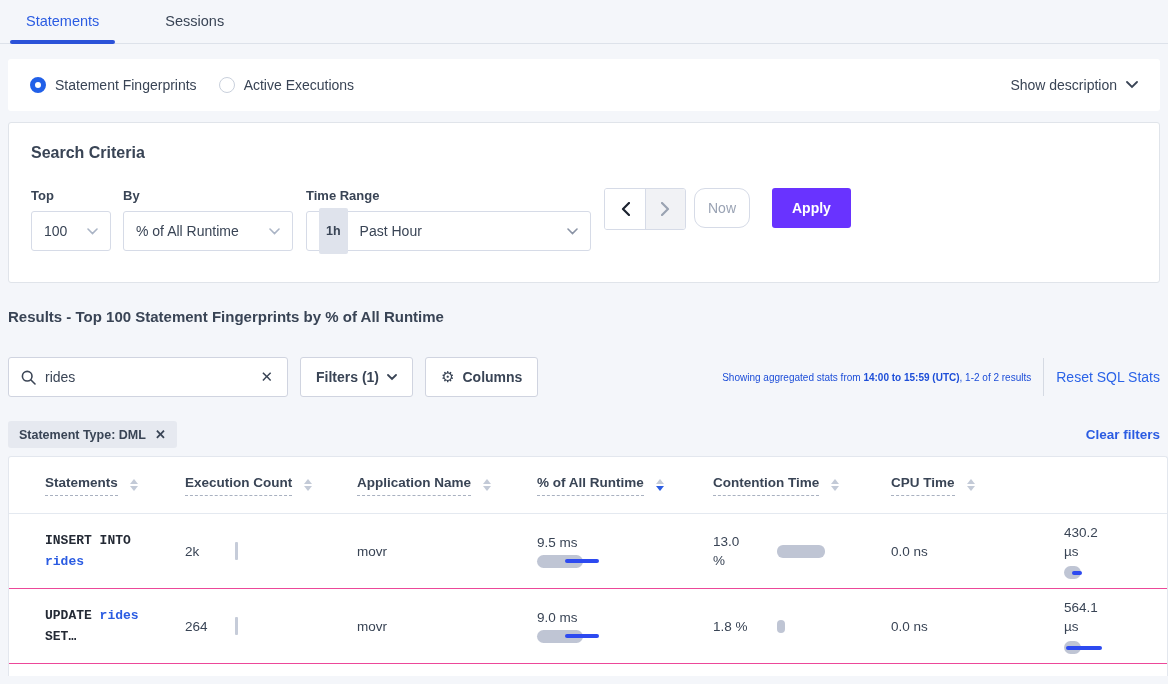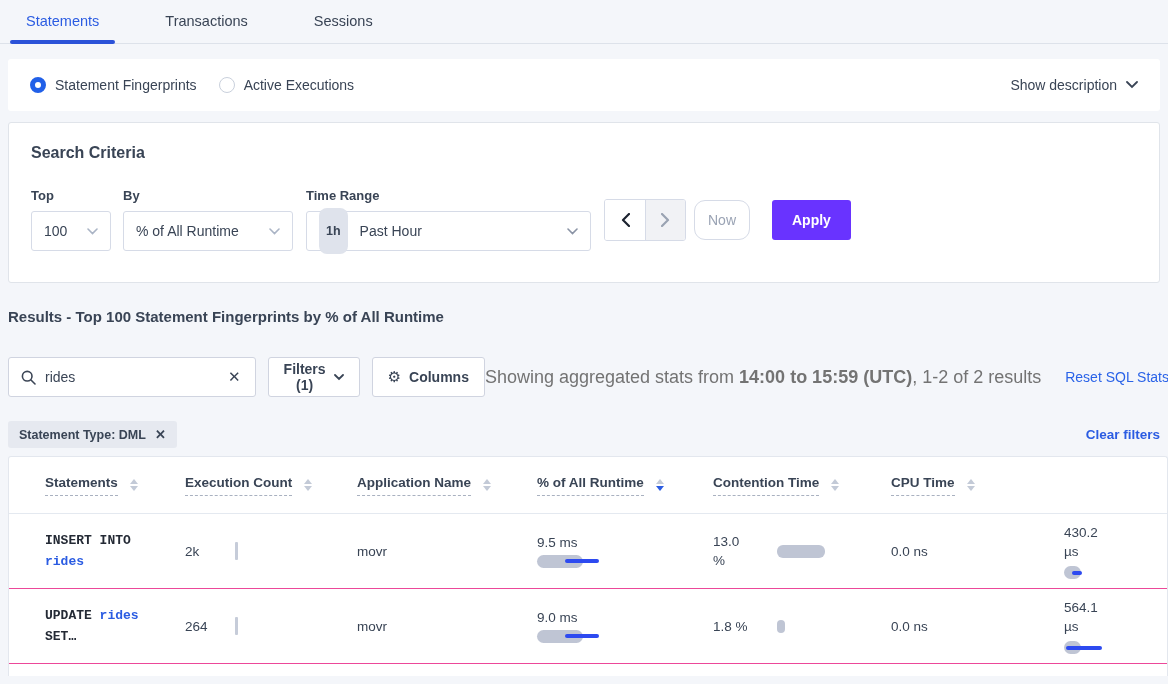--- a/index.html
+++ b/index.html
@@ -19,43 +19,43 @@
   .band { margin:0 8px; background:#fff; }
   .radio-band { margin-top:15px; height:52px; display:flex; align-items:center; padding:0 22px; border-radius:3px; }
   .radio-opt { display:flex; align-items:center; margin-right:22px; cursor:pointer; }
   .radio-dot { width:16px; height:16px; border-radius:50%; background:#fff; margin-right:9px; flex:0 0 auto; }
   .radio-dot.on { border:5px solid #2160e8; }
   .radio-dot.off { border:1.5px solid #c9d0dc; }
   .show-desc { margin-left:auto; display:flex; align-items:center; gap:9px; cursor:pointer; color:#394455; }
   
   .criteria { margin-top:11px; height:161px; border:1px solid #e0e4ea; border-radius:3px; padding:21px 22px; }
   .criteria-title { font-size:16px; font-weight:700; color:#394455; }
-  .criteria-form { display:flex; align-items:center; margin-top:26px; }
+  .criteria-form { display:flex; align-items:flex-start; margin-top:26px; }
   .field-label { font-size:13px; font-weight:700; margin-bottom:8px; color:#394455; }
   .control { height:40px; border:1px solid #d6dbe7; border-radius:3px; background:#fff; display:flex; align-items:center; padding:0 12px; font-size:14px; cursor:pointer; }
   .ctl-top { width:80px; }
   .ctl-by { width:170px; margin-left:12px; }
   .ctl-time { width:285px; margin-left:13px; }
   .ctl-chev { margin-left:auto; display:flex; }
-  .badge-1h { background:#dfe3ec; border-radius:8px; font-size:12.5px; font-weight:700; padding:16px 7px; margin-right:12px; }
+  .badge-1h { background:#dfe3ec; border-radius:2px; font-size:12.5px; font-weight:700; padding:16px 7px; margin-right:12px; }
   .nav-group { display:flex; margin-left:13px; border:1px solid #d6dbe7; border-radius:3px; overflow:hidden; }
   .nav-btn { width:40px; height:40px; display:flex; align-items:center; justify-content:center; background:#fff; cursor:pointer; border:none; }
   .nav-btn.disabled { background:#f1f2f5; cursor:default; }
   .nav-btn + .nav-btn { border-left:1px solid #d6dbe7; }
   .now-btn { margin-left:8px; width:56px; height:40px; border:1px solid #d6dbe7; border-radius:11px; background:#fff; color:#9aa3b4; font-size:14px; cursor:pointer; font-family:inherit; }
   .apply-btn { margin-left:22px; height:40px; padding:0 20px; border:none; border-radius:3px; background:#6933ff; color:#fff; font-weight:700; font-size:14px; cursor:pointer; font-family:inherit; }
   
   .results-heading { margin:24px 8px 0; font-size:15px; font-weight:700; color:#394455; line-height:20px; }
   .controls-row { margin:30px 8px 0; display:flex; align-items:center; }
   .search-box { width:280px; height:40px; border:1px solid #d0d4e0; border-radius:3px; background:#fff; display:flex; align-items:center; padding:0 12px; }
   .search-box input { border:none; outline:none; flex:1; font-size:14px; color:#394455; margin-left:9px; font-family:inherit; background:transparent; }
   .clear-x { color:#394455; font-size:15px; cursor:pointer; padding:0 2px; }
   .btn-outline { height:40px; border:1px solid #d0d4e0; border-radius:3px; background:#fff; display:flex; align-items:center; gap:8px; padding:0 15px; font-size:14px; font-weight:700; color:#394455; cursor:pointer; margin-left:12px; font-family:inherit; }
   .gear { font-size:15px; font-weight:400; }
-  .stats-note { margin-left:auto; font-size:18px; color:#737373; white-space:nowrap; }
+  .stats-note { margin-left:auto; font-size:10px; color:#1d4ed8; white-space:nowrap; }
   .stats-note b { font-weight:700; }
   .vert-div { width:1px; height:38px; background:#d5dae3; margin:0 12px; }
   .reset-link { color:#2a63e8; font-size:14px; font-weight:500; cursor:pointer; white-space:nowrap; }
   .chips-row { margin:24px 8px 0; display:flex; align-items:center; height:27px;justify-content:space-between; }
   .chip { background:#e6e9f0; border-radius:3px; height:27px; display:flex; align-items:center; padding:0 11px; font-size:12.5px; font-weight:600; color:#394455; }
   .chip .x { margin-left:9px; cursor:pointer; font-size:13px; }
   .clear-filters { margin-left:24px; color:#2b5ce2; font-size:13.5px; font-weight:700; cursor:pointer; }
   
   .table-card { margin:8px 0 0 8px; width:1160px; height:220px; background:#fff; border:1px solid #e3e7ee; border-bottom:none; border-radius:3px 3px 0 0; overflow:hidden; }
   .thead, .trow { display:grid; grid-template-columns:140px 172px 180px 176px 178px 173px 130px; padding-left:36px; }
@@ -79,21 +79,20 @@
   .runtime-text { width:40px; line-height:19px; }
   .pill { background:#bfc5d4; border-radius:6px; height:13px; }
   .cpu-text { width:46px; line-height:19px; }
   svg { display:block; }
 </style>
 </head>
 <body>
 
 <div class="tabbar">
   <div class="tab active">Statements</div>
-  <div class="tab">Transactions</div>
   <div class="tab">Sessions</div>
 </div>
 
 <div class="band radio-band">
   <div class="radio-opt">
     <span class="radio-dot on"></span>
     <span>Statement Fingerprints</span>
   </div>
   <div class="radio-opt">
     <span class="radio-dot off"></span>

